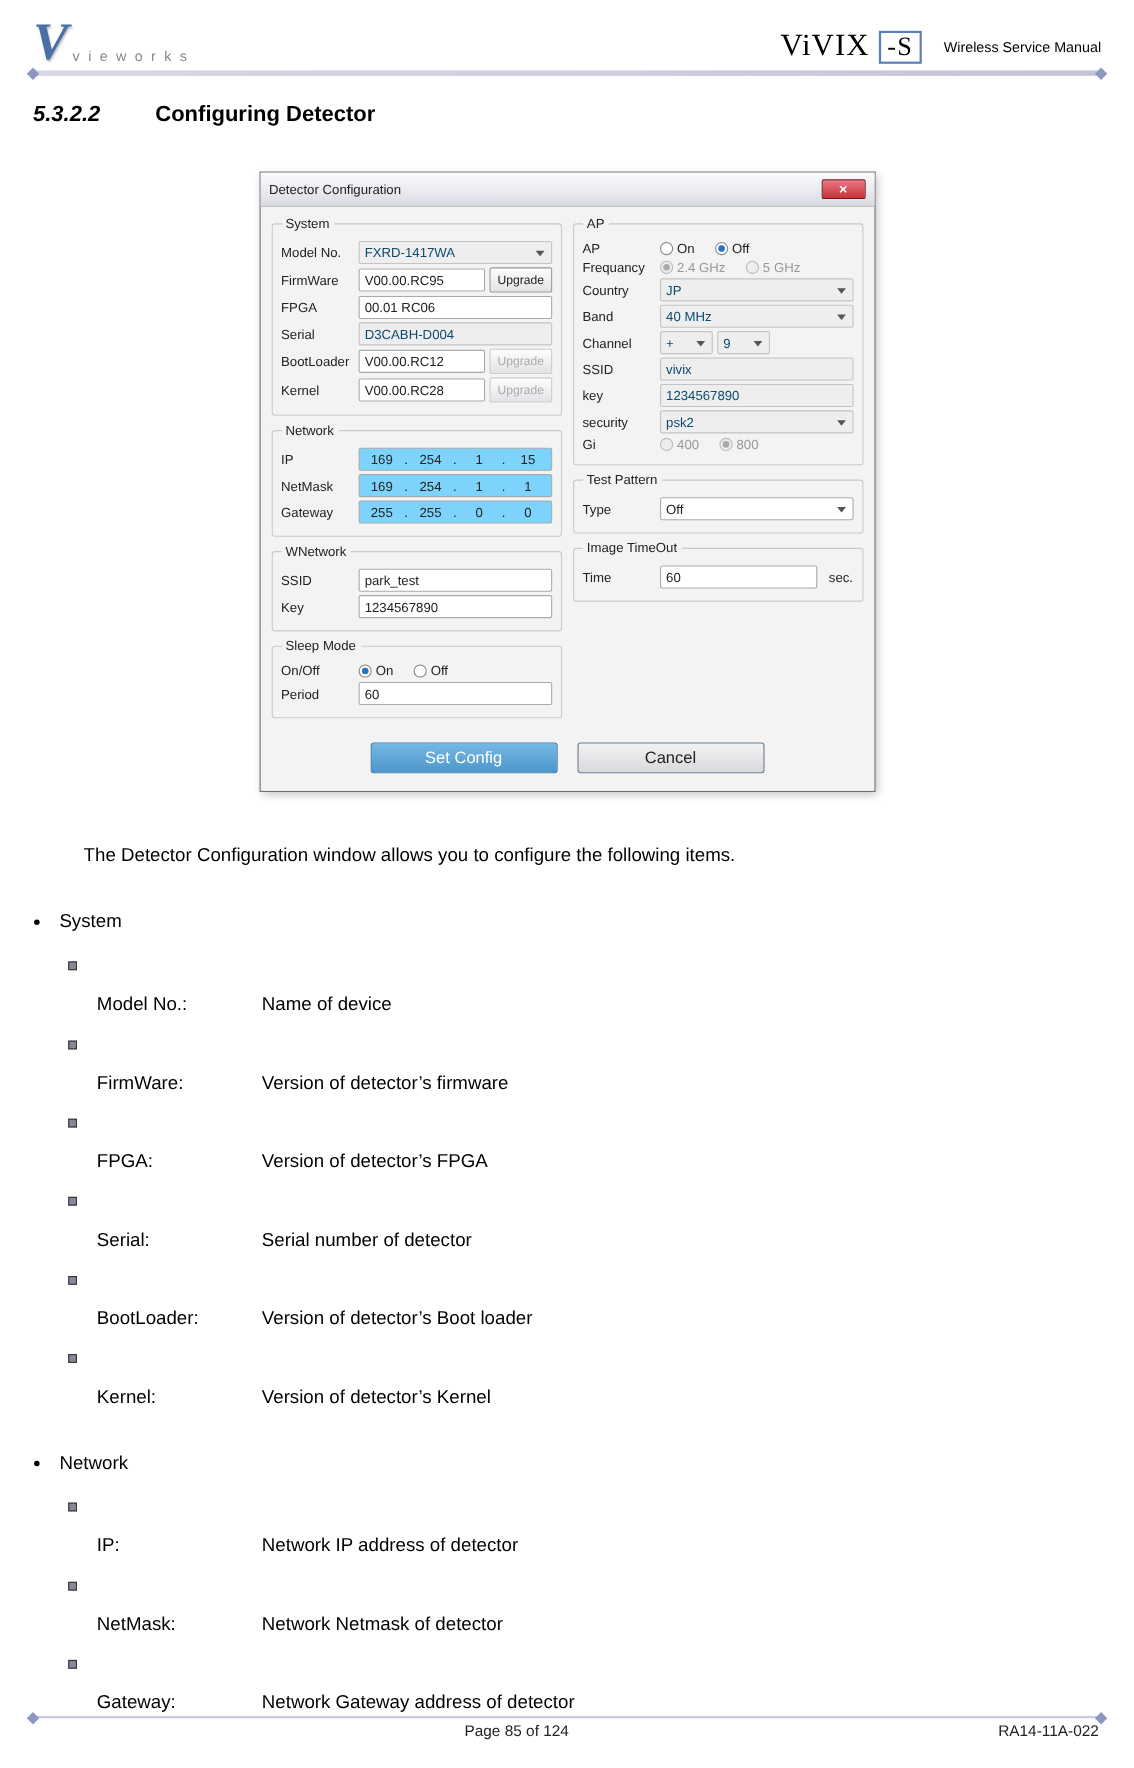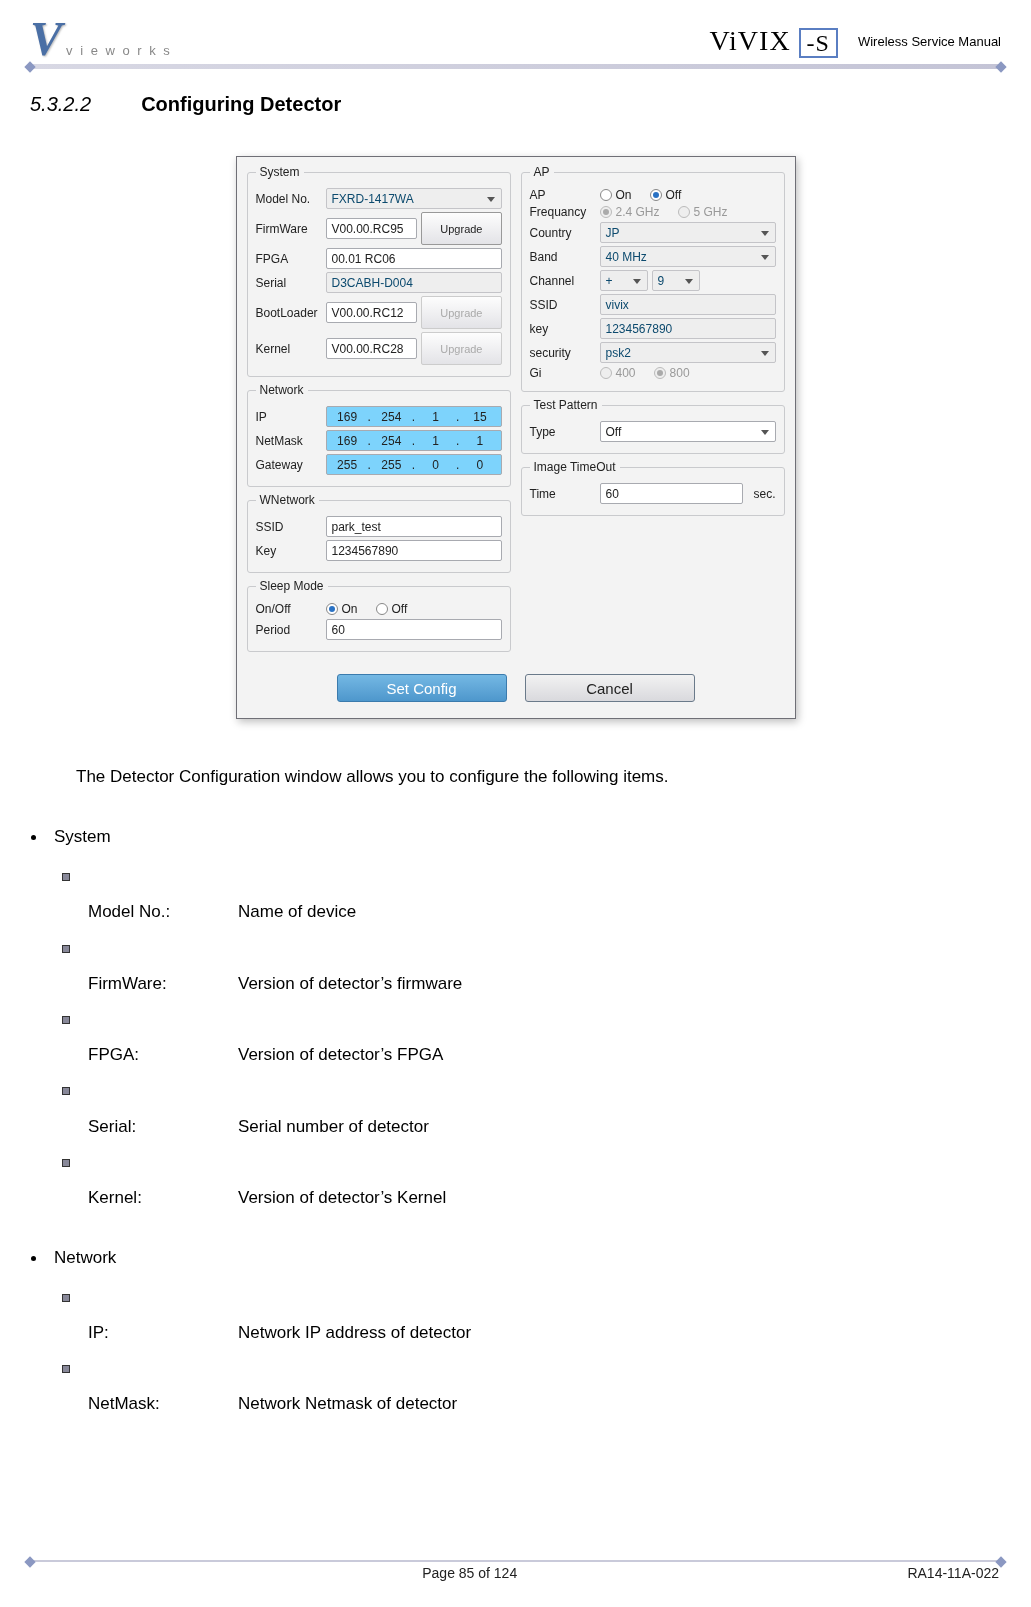--- a/index.html
+++ b/index.html
@@ -50,21 +50,21 @@
     background: #8b98c2; transform: rotate(45deg);
     top: -1.5px;
   }
   .diamond.left { left: -4px; }
   .diamond.right { right: -4px; }
   .section-heading {
     margin-top: 22px;
     display: flex; gap: 50px;
     align-items: baseline;
   }
-  .section-num { font-weight: normal; font-style: italic; font-size: 20px; }
+  .section-num { font-weight: bold; font-style: italic; font-size: 20px; }
   .section-title { font-weight: bold; font-size: 20px; }
   .dialog-wrap {
     margin: 40px auto 0 auto;
     width: 560px;
     border: 1px solid #6f6f76;
     background: #f3f3f3;
     box-shadow: 2px 3px 8px rgba(0,0,0,0.25);
     font-size: 12px;
     color: #222;
   }
@@ -109,21 +109,21 @@
   }
   .txtbox.disabled { background: #eee; color: #0c4a6e; border-color: #c4c4c8; }
   .combo { position: relative; }
   .combo::after {
     content: ""; position: absolute; right: 6px; top: 8px;
     border-left: 4px solid transparent; border-right: 4px solid transparent;
     border-top: 5px solid #555;
   }
   .upgrade-btn {
     border: 1px solid #999; background: linear-gradient(#fdfdfd,#e3e3e7);
-    border-radius: 2px; height: 33px; font-size: 11px; padding: 0 18px;
+    border-radius: 2px; height: 23px; font-size: 11px; padding: 0 6px;
     color: #222;
   }
   .upgrade-btn.disabled { color: #aaa; border-color: #ccc; }
   .ip-box {
     border: 1px solid #a8aab0; background: #7dd3fc; height: 21px;
     display: flex; align-items: center; justify-content: space-around;
     flex: 1; border-radius: 2px; padding: 2px 4px;
     font-size: 12px;
   }
   .ip-box span { width: 28px; text-align: center; }
@@ -211,20 +211,24 @@
     <hr class="hr-top">
     <div class="diamond right"></div>
   </div>
 
   <div class="section-heading">
     <span class="section-num">5.3.2.2</span>
     <span class="section-title">Configuring Detector</span>
   </div>
 
   <div class="dialog-wrap">
+    <div class="titlebar">
+      <span>Detector Configuration</span>
+      <span class="close">×</span>
+    </div>
     <div class="dialog-body">
       <div class="col">
         <fieldset>
           <legend>System</legend>
           <div class="row">
             <label class="fl">Model No.</label>
             <div class="txtbox combo disabled">FXRD-1417WA</div>
           </div>
           <div class="row">
             <label class="fl">FirmWare</label>
@@ -433,36 +437,48 @@
               </div>
             </li>
             <li>
               <div class="def-row">
                 <span class="term">Serial:</span>
                 <span>Serial number of detector</span>
               </div>
             </li>
             <li>
               <div class="def-row">
+                <span class="term">BootLoader:</span>
+                <span>Version of detector’s Boot loader</span>
+              </div>
+            </li>
+            <li>
+              <div class="def-row">
                 <span class="term">Kernel:</span>
                 <span>Version of detector’s Kernel</span>
               </div>
             </li>
           </ul></li>
         <li><span>Network</span><ul class="sub">
             <li>
               <div class="def-row">
                 <span class="term">IP:</span>
                 <span>Network IP address of detector</span>
               </div>
             </li>
             <li>
               <div class="def-row">
                 <span class="term">NetMask:</span>
                 <span>Network Netmask of detector</span>
+              </div>
+            </li>
+            <li>
+              <div class="def-row">
+                <span class="term">Gateway:</span>
+                <span>Network Gateway address of detector</span>
               </div>
             </li>
           </ul></li>
       </ul>
   </div>
 </div>
 
 <div class="footer">
   <div class="hr-wrap" style="height:5px;">
     <hr class="line">

